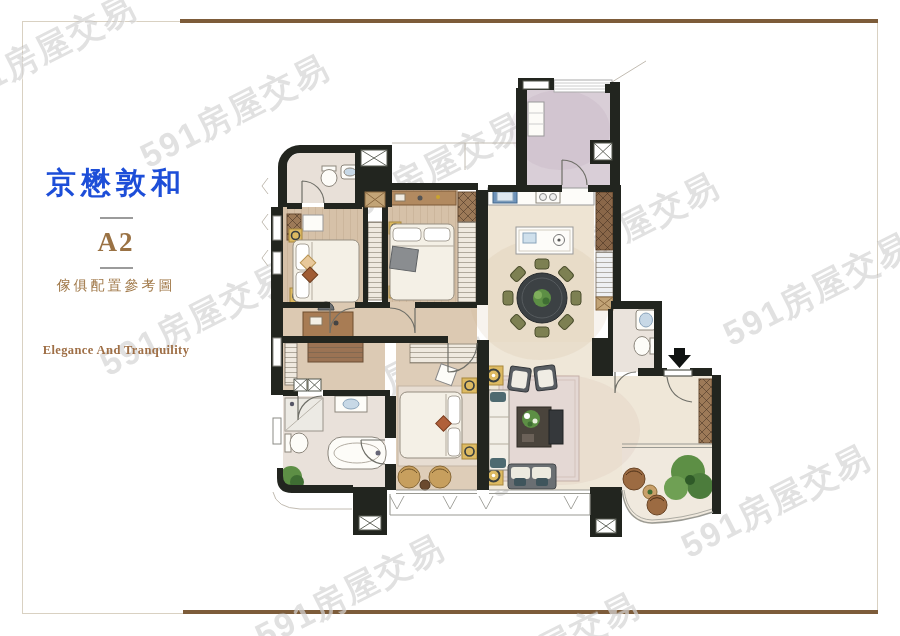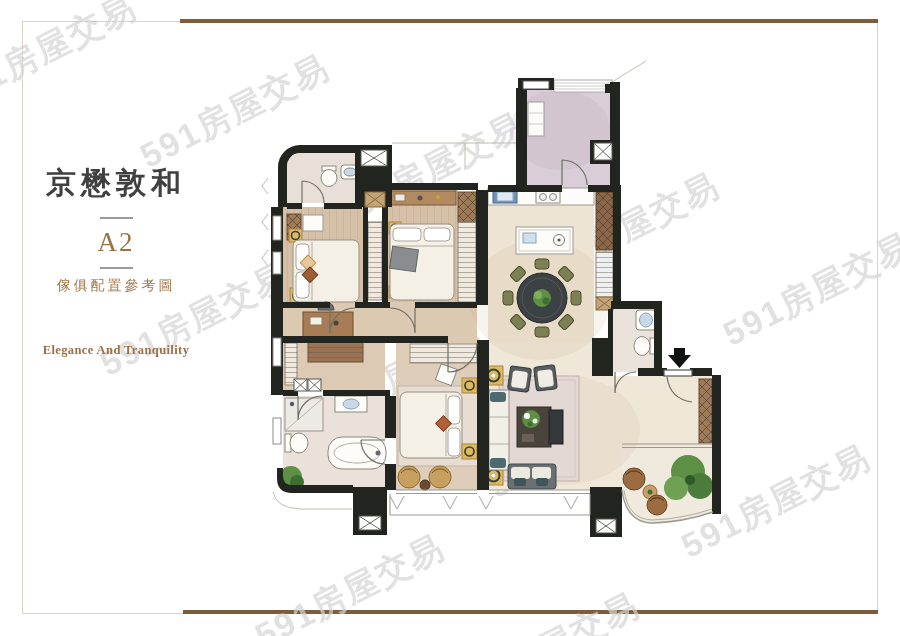--- a/index.html
+++ b/index.html
@@ -6,23 +6,23 @@
   .page{position:relative;width:900px;height:636px;background:#fff;overflow:hidden;
         font-family:"Liberation Serif", serif;}
   
   .frame-thin{position:absolute;left:22px;top:21px;width:854px;height:591px;
               border:1px solid #d9d1c2;}
   .bar{position:absolute;background:#7d5c3a;}
   .bar-top{left:180px;top:19px;width:698px;height:4px;}
   .bar-bottom{left:183px;top:610px;width:695px;height:4px;}
   
   .lp{position:absolute;left:18px;width:196px;text-align:center;}
-  .lp-title{top:163px;font-size:30px;font-weight:bold;color:#404040;letter-spacing:5px;}
+  .lp-title{top:163px;font-size:30px;font-weight:bold;color:#1d4ed8;letter-spacing:5px;}
   .lp-div{position:absolute;left:100px;width:33px;height:2px;background:#9b9b9b;}
-  .lp-unit{top:227px;font-size:27px;font-weight:normal;color:#9a7244;letter-spacing:2px;}
+  .lp-unit{top:227px;font-size:27px;font-weight:bold;color:#9a7244;letter-spacing:2px;}
   .lp-sub{top:277px;font-size:14px;color:#a07848;letter-spacing:3px;}
   .lp-tag{top:343px;font-size:12.5px;font-weight:bold;color:#9f6f46;letter-spacing:0.4px;}
   
   .wm{position:absolute;font-family:"Liberation Sans",sans-serif;font-weight:bold;
       font-size:34px;letter-spacing:2px;color:rgba(172,172,172,0.36);
       transform:translate(-50%,-50%) rotate(-27deg);white-space:nowrap;
       text-shadow:0 1px 0 rgba(255,255,255,0.55);pointer-events:none;}
   
   .disclaimer{position:absolute;right:25px;top:597px;font-size:8.5px;color:#4a4a4a;
               font-family:"Liberation Sans",sans-serif;letter-spacing:0.2px;}

